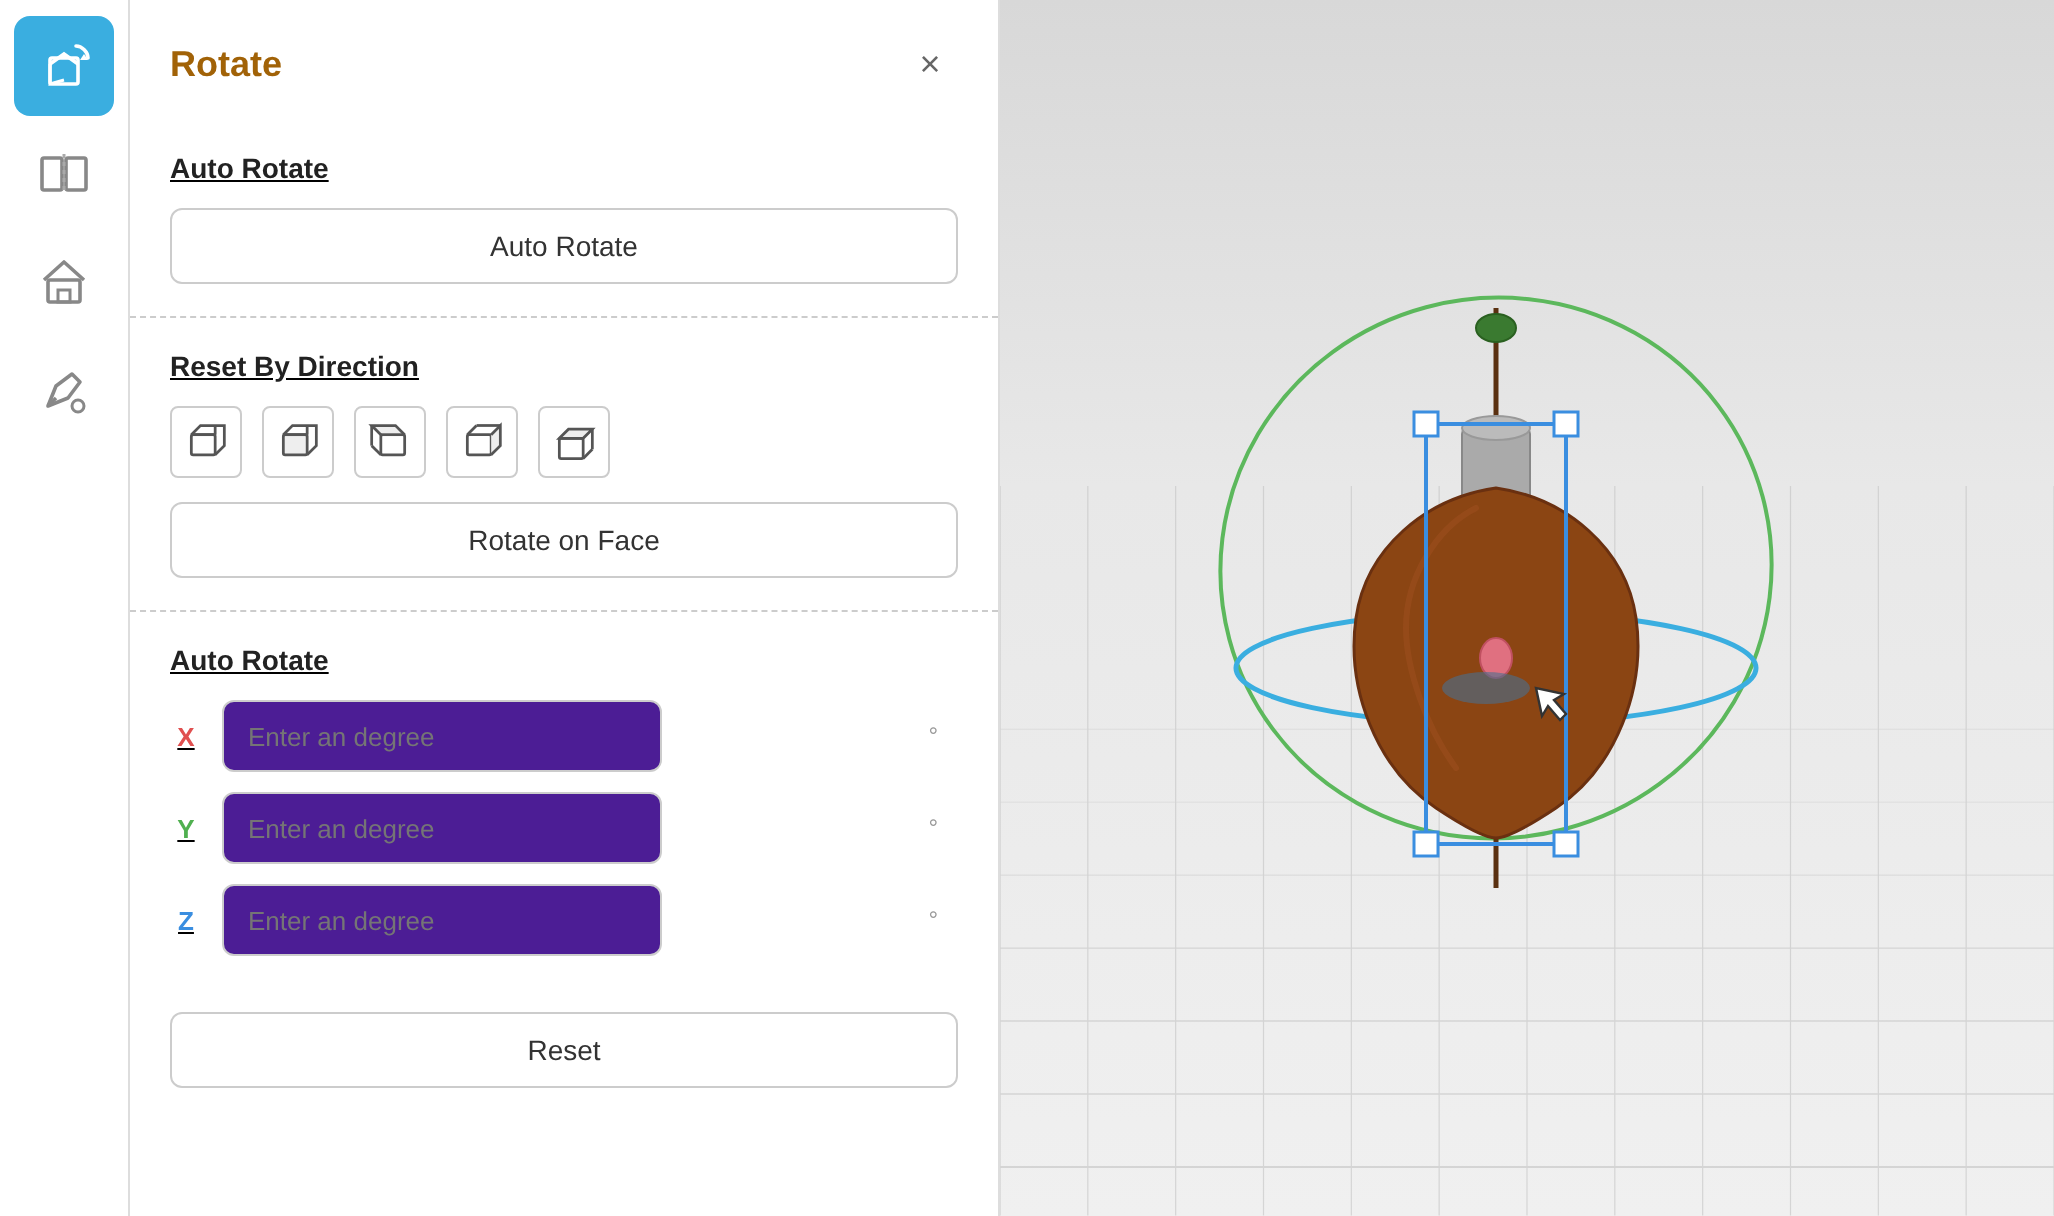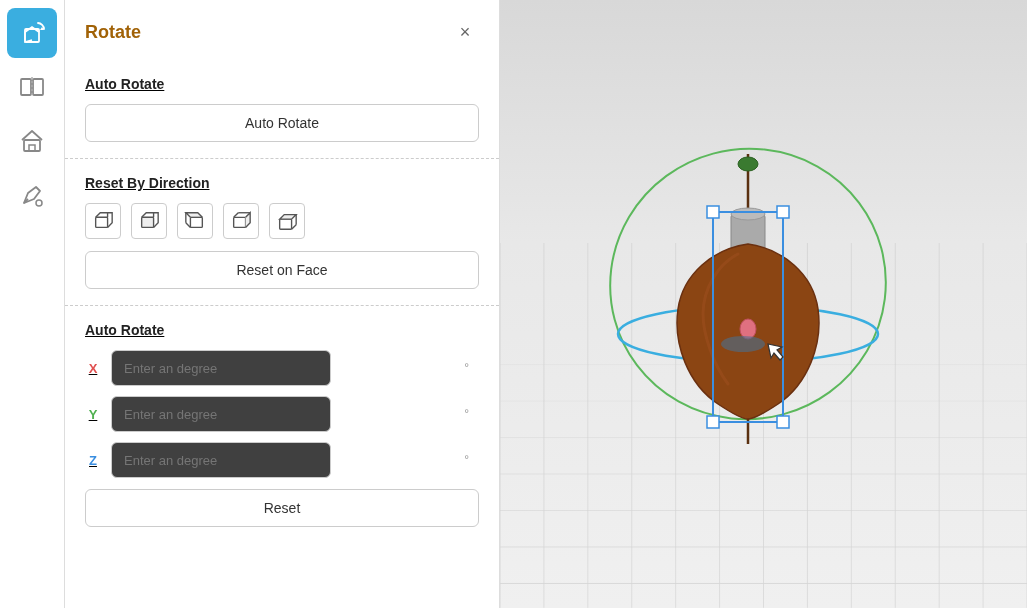--- a/index.html
+++ b/index.html
@@ -137,21 +137,21 @@
     .field-input {
       flex: 1;
       height: 36px;
       border: 1px solid #ccc;
       border-radius: 6px;
       padding: 0 30px 0 12px;
       font-size: 13px;
       color: #999;
       outline: none;
       position: relative;
-      background: #404040;
+      background: #4c1d95;
     }
     .input-wrap {
       flex: 1;
       position: relative;
     }
     .degree-sym {
       position: absolute;
       right: 10px;
       top: 50%;
       transform: translateY(-50%);
@@ -261,21 +261,21 @@
 
       <div class="dir-icon">
         <svg viewBox="0 0 24 24" fill="none" xmlns="http://www.w3.org/2000/svg">
           <rect x="4" y="10" width="13" height="11" rx="1" stroke="#555" stroke-width="1.5" fill="none"></rect>
           <path d="M4 10 L9 5 L22 5 L17 10 Z" stroke="#555" stroke-width="1.5" fill="#eee"></path>
           <line x1="22" y1="5" x2="22" y2="16" stroke="#555" stroke-width="1.5"></line>
           <line x1="22" y1="16" x2="17" y2="21" stroke="#555" stroke-width="1.5"></line>
         </svg>
       </div>
     </div>
-    <button class="btn-main">Reset on Face</button>
+    <button class="btn-main">Rotate on Face</button>
   </div>
 
   <div class="panel-section">
     <div class="section-title">Auto Rotate</div>
 
     <div class="field-row">
       <span class="field-label x">X</span>
       <div class="input-wrap">
         <input class="field-input" type="text" placeholder="Enter an degree" style="">
         <span class="degree-sym">°</span>
@@ -291,21 +291,21 @@
     </div>
 
     <div class="field-row">
       <span class="field-label z">Z</span>
       <div class="input-wrap">
         <input class="field-input" type="text" placeholder="Enter an degree" style="">
         <span class="degree-sym">°</span>
       </div>
     </div>
 
-    <div style="margin-top: 11px;">
+    <div style="margin-top: 28px;">
       <button class="btn-main">Reset</button>
     </div>
   </div>
 </div>
 
 <div class="viewport">
 
   <svg style="position:absolute;bottom:0;left:0;width:100%;height:60%;opacity:0.5" viewBox="0 0 600 300" preserveAspectRatio="none">
 
     <line x1="0" y1="280" x2="600" y2="280" stroke="#bbb" stroke-width="0.8"></line>

